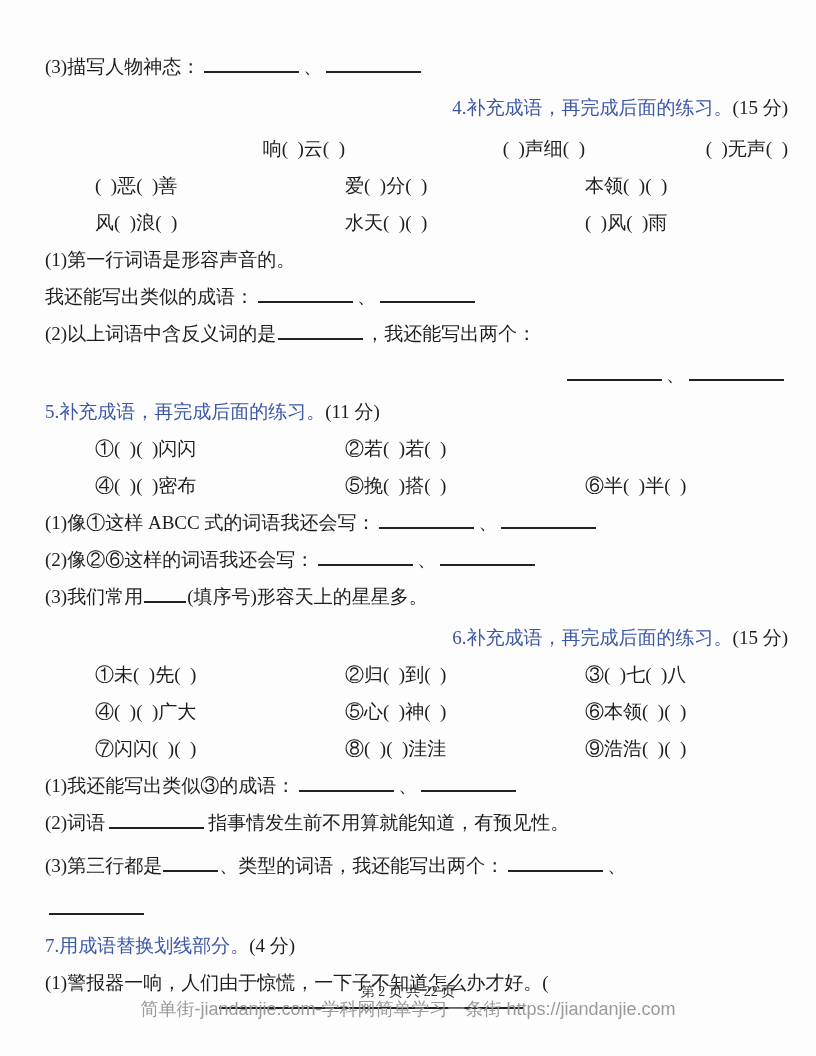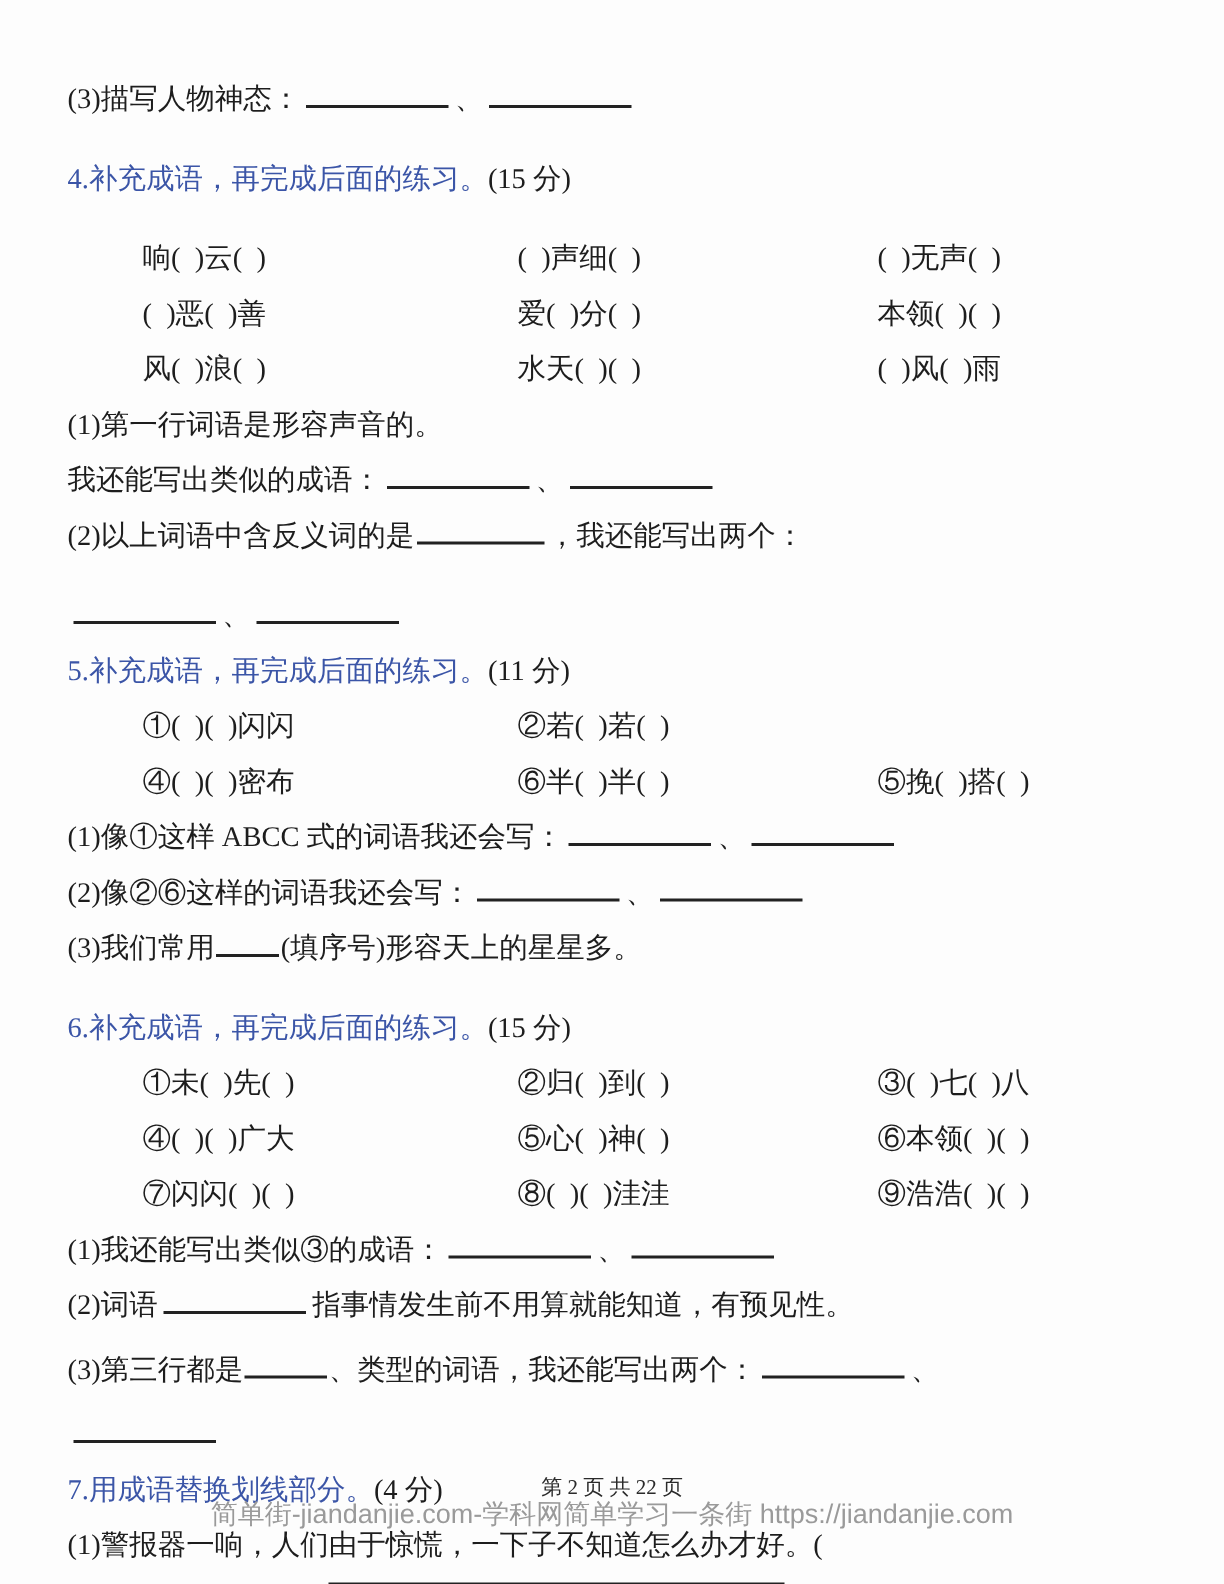--- a/index.html
+++ b/index.html
@@ -15,21 +15,21 @@
     position: absolute;
     inset: 0;
     padding: 48px 28px 0 45px;
   }
   .line {
     height: 37px;
     line-height: 37px;
     font-size: 19px;
     white-space: pre;
   }
-  .gap4 { margin-top: 16px; }
+  .gap4 { margin-top: 4px; text-align: right; }
   .gap6 { margin-top: 6px; }
   .heading { color: var(--blue, #3B55A7); }
   .heading .score { color: var(--ink, #1d1d1d); }
   .grid3 {
     display: grid;
     grid-template-columns: 250px 240px 1fr;
     padding-left: 50px;
   }
   .grid3 span { white-space: pre; }
   .blank {
@@ -96,22 +96,22 @@
   <div class="line gap4"><span class="blank"></span><span>、</span><span class="blank"></span></div>
 
   <div class="line heading"><span>5.补充成语，再完成后面的练习。</span><span class="score">(11 分)</span></div>
 
   <div class="line grid3">
     <span>①(  )(  )闪闪</span>
     <span>②若(  )若(  )</span>
   </div>
   <div class="line grid3">
     <span>④(  )(  )密布</span>
+    <span>⑤挽(  )搭(  )</span>
     <span>⑥半(  )半(  )</span>
-    <span>⑤挽(  )搭(  )</span>
   </div>
 
   <div class="line"><span>(1)像①这样 ABCC 式的词语我还会写：</span><span class="blank"></span><span>、</span><span class="blank"></span></div>
   <div class="line"><span>(2)像②⑥这样的词语我还会写：</span><span class="blank"></span><span>、</span><span class="blank"></span></div>
   <div class="line"><span>(3)我们常用</span><span class="blank w42"></span><span>(填序号)形容天上的星星多。</span></div>
 
   <div class="line heading gap4"><span>6.补充成语，再完成后面的练习。</span><span class="score">(15 分)</span></div>
 
   <div class="line grid3">
     <span>①未(  )先(  )</span>

